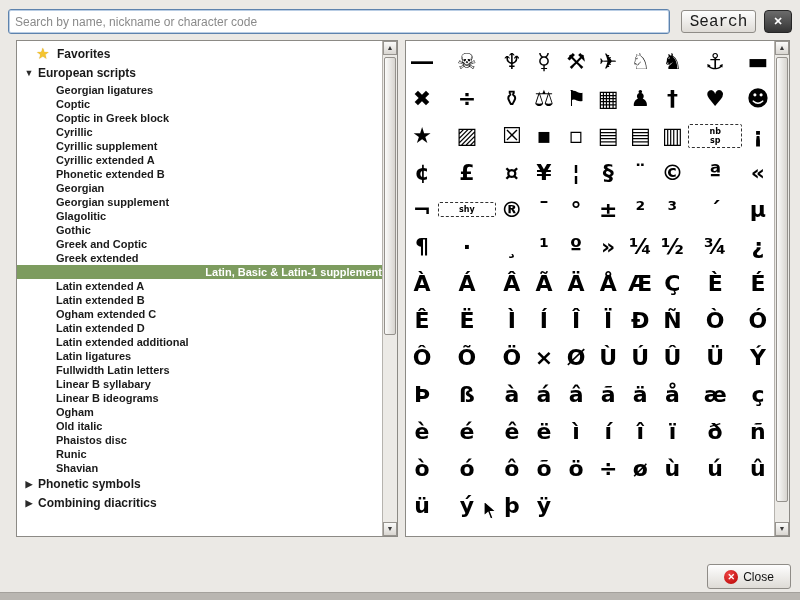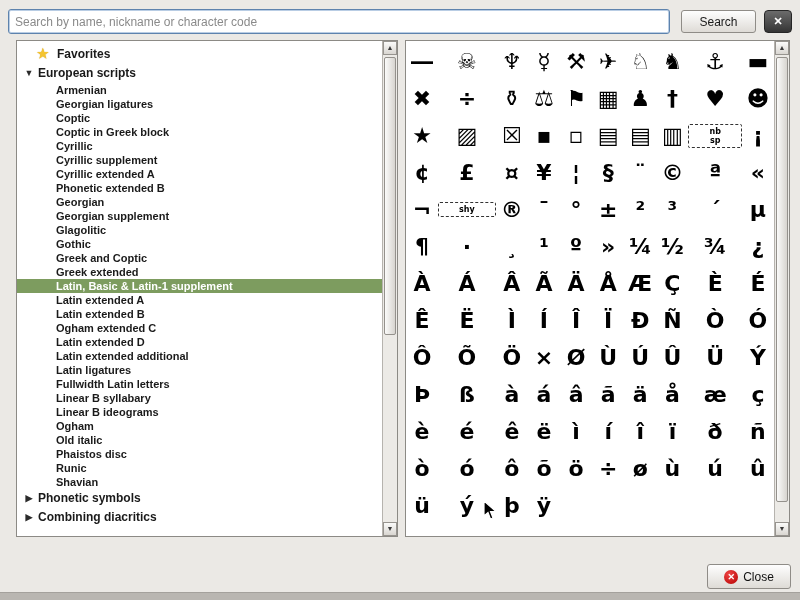--- a/index.html
+++ b/index.html
@@ -6,21 +6,21 @@
   body{width:800px;height:600px;font-family:"Liberation Sans",sans-serif;}
   .window{position:absolute;left:0;top:0;width:800px;height:600px;background:#ebe9e5;overflow:hidden;}
 
   
   .search-input{position:absolute;left:8px;top:9px;width:662px;height:25px;box-sizing:border-box;
     border:1px solid #5e83ad;box-shadow:0 0 0 1px #b9cde4 inset;border-radius:3px;padding:0 6px;
     font-size:12px;font-family:"Liberation Sans",sans-serif;background:#fff;color:#222;outline:none;}
   .search-input::placeholder{color:#8a8a8a;}
   .search-btn{position:absolute;left:681px;top:10px;width:75px;height:23px;
     background:linear-gradient(#fefefe,#dedbd6);border:1px solid #8f8c87;border-radius:3px;
-    font-size:12px;font-family:Liberation Sans, sans-serif;color:#1a1a1a;}
+    font-size:16px;font-family:Liberation Mono, monospace;color:#1a1a1a;}
   .win-close{position:absolute;left:764px;top:10px;width:26px;height:21px;
     background:linear-gradient(#6b6b6b,#353535);border:1px solid #262626;border-radius:4px;
     color:#fff;font-size:11px;font-weight:bold;display:flex;align-items:center;justify-content:center;cursor:default;}
 
   
   .left-panel{position:absolute;left:16px;top:40px;width:382px;height:497px;background:#fff;
     border:1px solid #8c8a85;box-sizing:border-box;overflow:hidden;}
   .right-panel{position:absolute;left:405px;top:40px;width:385px;height:497px;background:#fff;
     border:1px solid #8c8a85;box-sizing:border-box;overflow:hidden;}
 
@@ -31,21 +31,21 @@
   .sb-up{top:0;} .sb-down{bottom:0;}
   .sb-thumb{position:absolute;left:1px;width:12px;background:linear-gradient(90deg,#fbfbfa,#d7d4cf);
     border:1px solid #94918c;border-radius:2px;box-sizing:border-box;}
 
   
   .tree{position:absolute;left:0;top:0;right:15px;bottom:0;overflow:hidden;padding-top:3px;}
   .tree-row{position:relative;font-weight:bold;color:#1a1a1a;white-space:nowrap;}
   .tree-row.favorites{height:20px;line-height:20px;padding-left:40px;font-size:12px;}
   .tree-row.group{height:19px;line-height:19px;padding-left:21px;font-size:12px;}
   .tree-row.child{height:14px;line-height:14px;padding-left:39px;font-size:11px;}
-  .tree-row.selected{background:#7d9c5f;color:#fff;}
+  .tree-row.selected{background:#7d9c5f;color:#fff;text-align:right;}
   .expander{position:absolute;left:5px;top:0;width:14px;text-align:center;font-size:9px;color:#2b2b2b;}
   .star{position:absolute;left:20px;top:0;font-size:13px;color:#f4c430;text-shadow:0 0 1px #c89b2a;}
 
   
   .char-grid{position:absolute;left:0;top:2px;right:15px;display:grid;
     grid-template-columns:repeat(10,1fr);grid-auto-rows:37px;}
   .cell{display:flex;align-items:center;justify-content:center;
     font-family:"DejaVu Sans",sans-serif;font-weight:bold;font-size:22px;color:#000;}
   .dashed-box{border:1px dashed #333;border-radius:2px;font-size:8px;font-weight:bold;line-height:9px;
     padding:2px 20px;text-align:center;white-space:pre-line;font-family:"DejaVu Sans",sans-serif;}
@@ -70,21 +70,20 @@
   <input class="search-input" type="text" value="" placeholder="Search by name, nickname or character code" style="">
   <button class="search-btn">Search</button>
   <div class="win-close">
     <span>✕</span>
   </div>
 
   <div class="left-panel">
     <div class="tree">
         <div class="tree-row favorites"><span class="star">★</span><span>Favorites</span></div>
         <div class="tree-row group"><span class="expander">▼</span><span>European scripts</span></div>
-        <div class="tree-row child"><span>Armenian</span></div>
         <div class="tree-row child"><span>Georgian ligatures</span></div>
         <div class="tree-row child"><span>Coptic</span></div>
         <div class="tree-row child"><span>Coptic in Greek block</span></div>
         <div class="tree-row child"><span>Cyrillic</span></div>
         <div class="tree-row child"><span>Cyrillic supplement</span></div>
         <div class="tree-row child"><span>Cyrillic extended A</span></div>
         <div class="tree-row child"><span>Phonetic extended B</span></div>
         <div class="tree-row child"><span>Georgian</span></div>
         <div class="tree-row child"><span>Georgian supplement</span></div>
         <div class="tree-row child"><span>Glagolitic</span></div>

